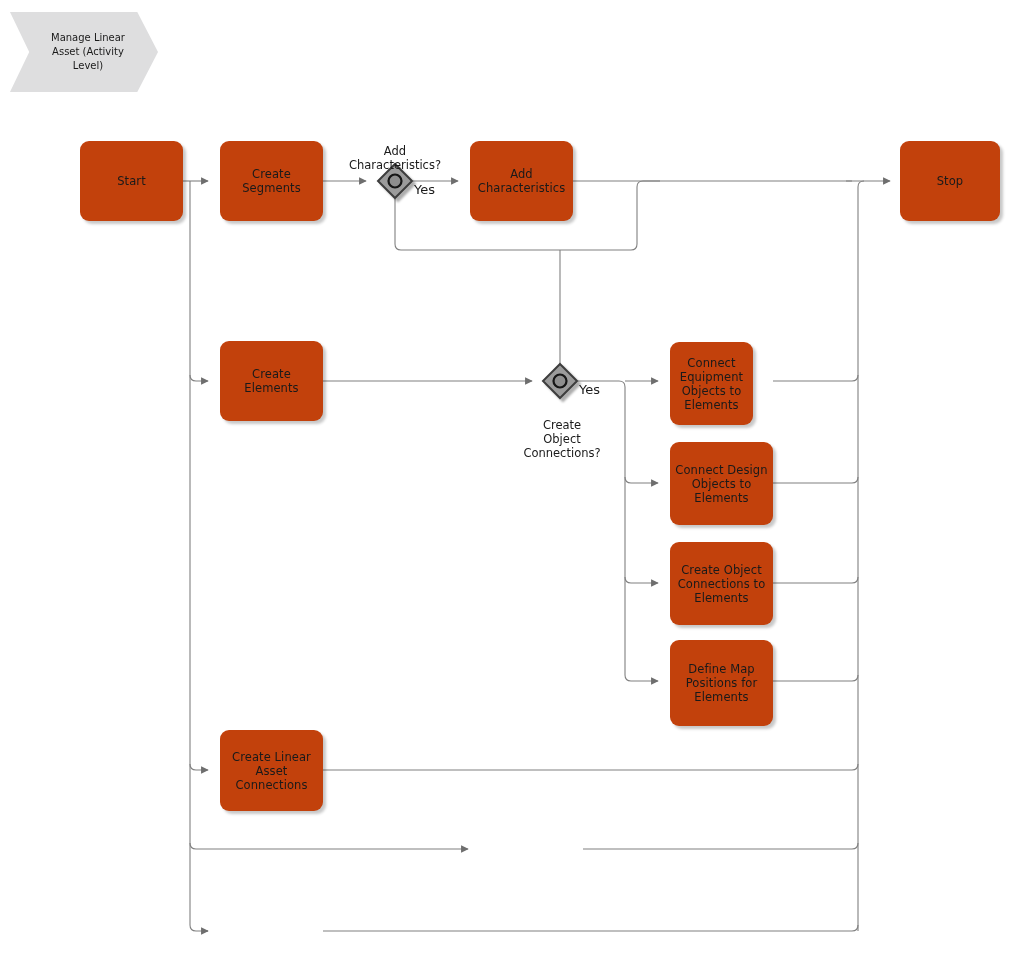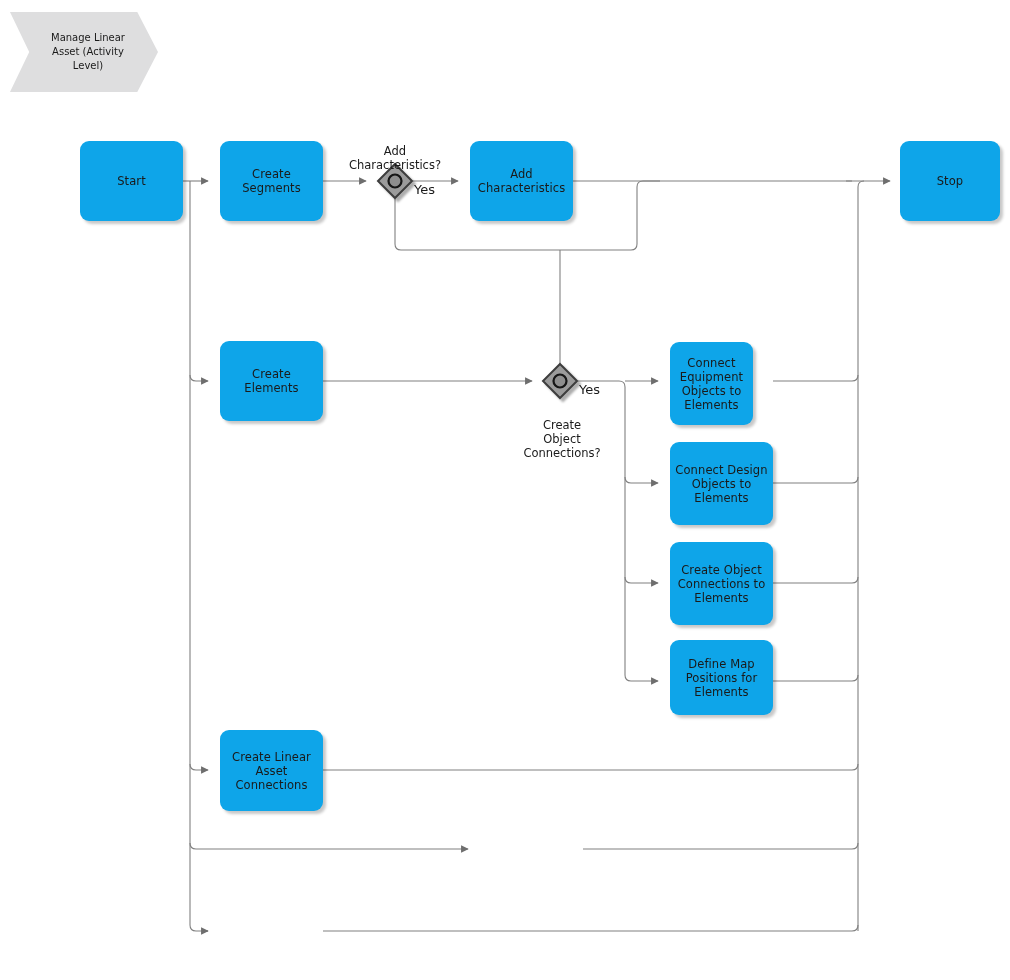--- a/index.html
+++ b/index.html
@@ -26,21 +26,21 @@
     pointer-events: none;
   }
   .node {
     position: absolute;
     box-sizing: border-box;
     display: flex;
     align-items: center;
     justify-content: center;
     text-align: center;
     border-radius: 9px;
-    background: #0ea5e9;
+    background: #c2410c;
     color: #1a1a1a;
     font-size: 11.5px;
     line-height: 14px;
     letter-spacing: 0.1px;
     padding: 2px 5px;
     box-shadow: 3px 3px 3px rgba(0,0,0,0.22);
     z-index: 3;
   }
   .node span { display: block; white-space: pre-line; }
   .banner {
@@ -189,21 +189,21 @@
 Objects to
 Elements</span>
   </div>
 
   <div class="node" style="left:670px; top:542px; width:103px; height:83px;">
     <span>Create Object
 Connections to
 Elements</span>
   </div>
 
-  <div class="node" style="left:670px; top:640px; width:103px; height:75px;">
+  <div class="node" style="left:670px; top:640px; width:103px; height:86px;">
     <span>Define Map
 Positions for
 Elements</span>
   </div>
 
   <div class="node" style="left:220px; top:730px; width:103px; height:81px;">
     <span>Create Linear
 Asset
 Connections</span>
   </div>

